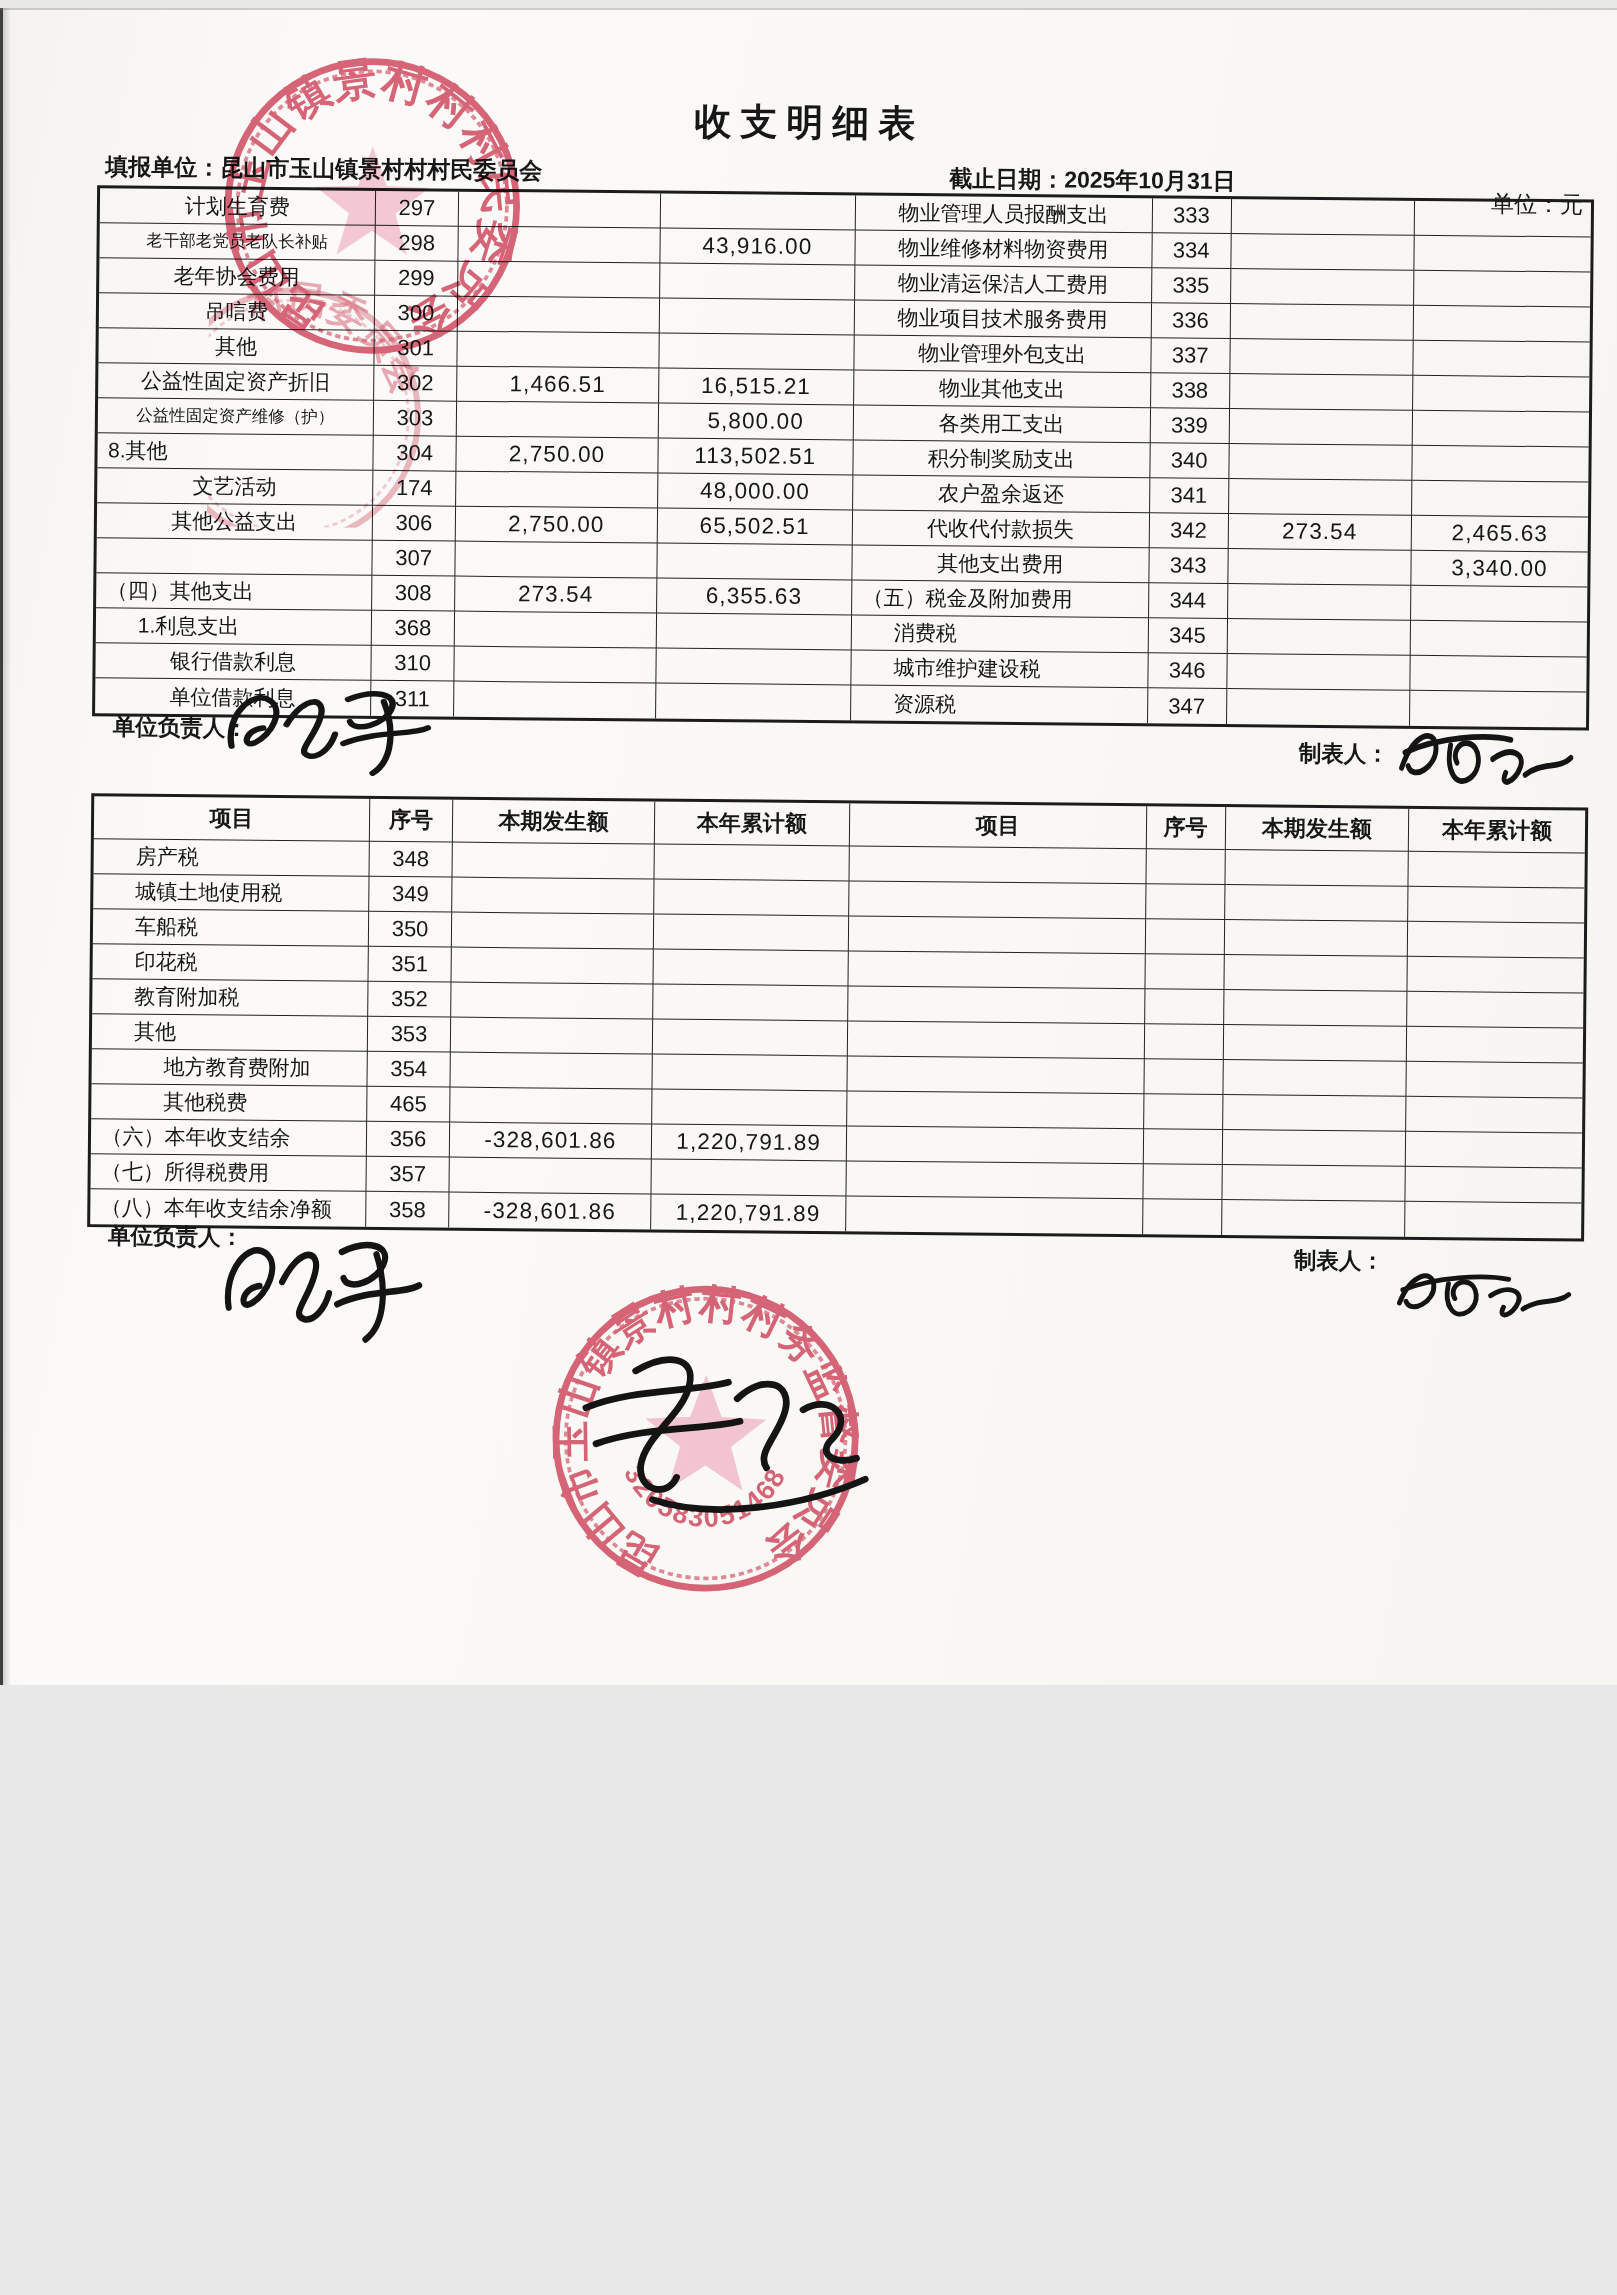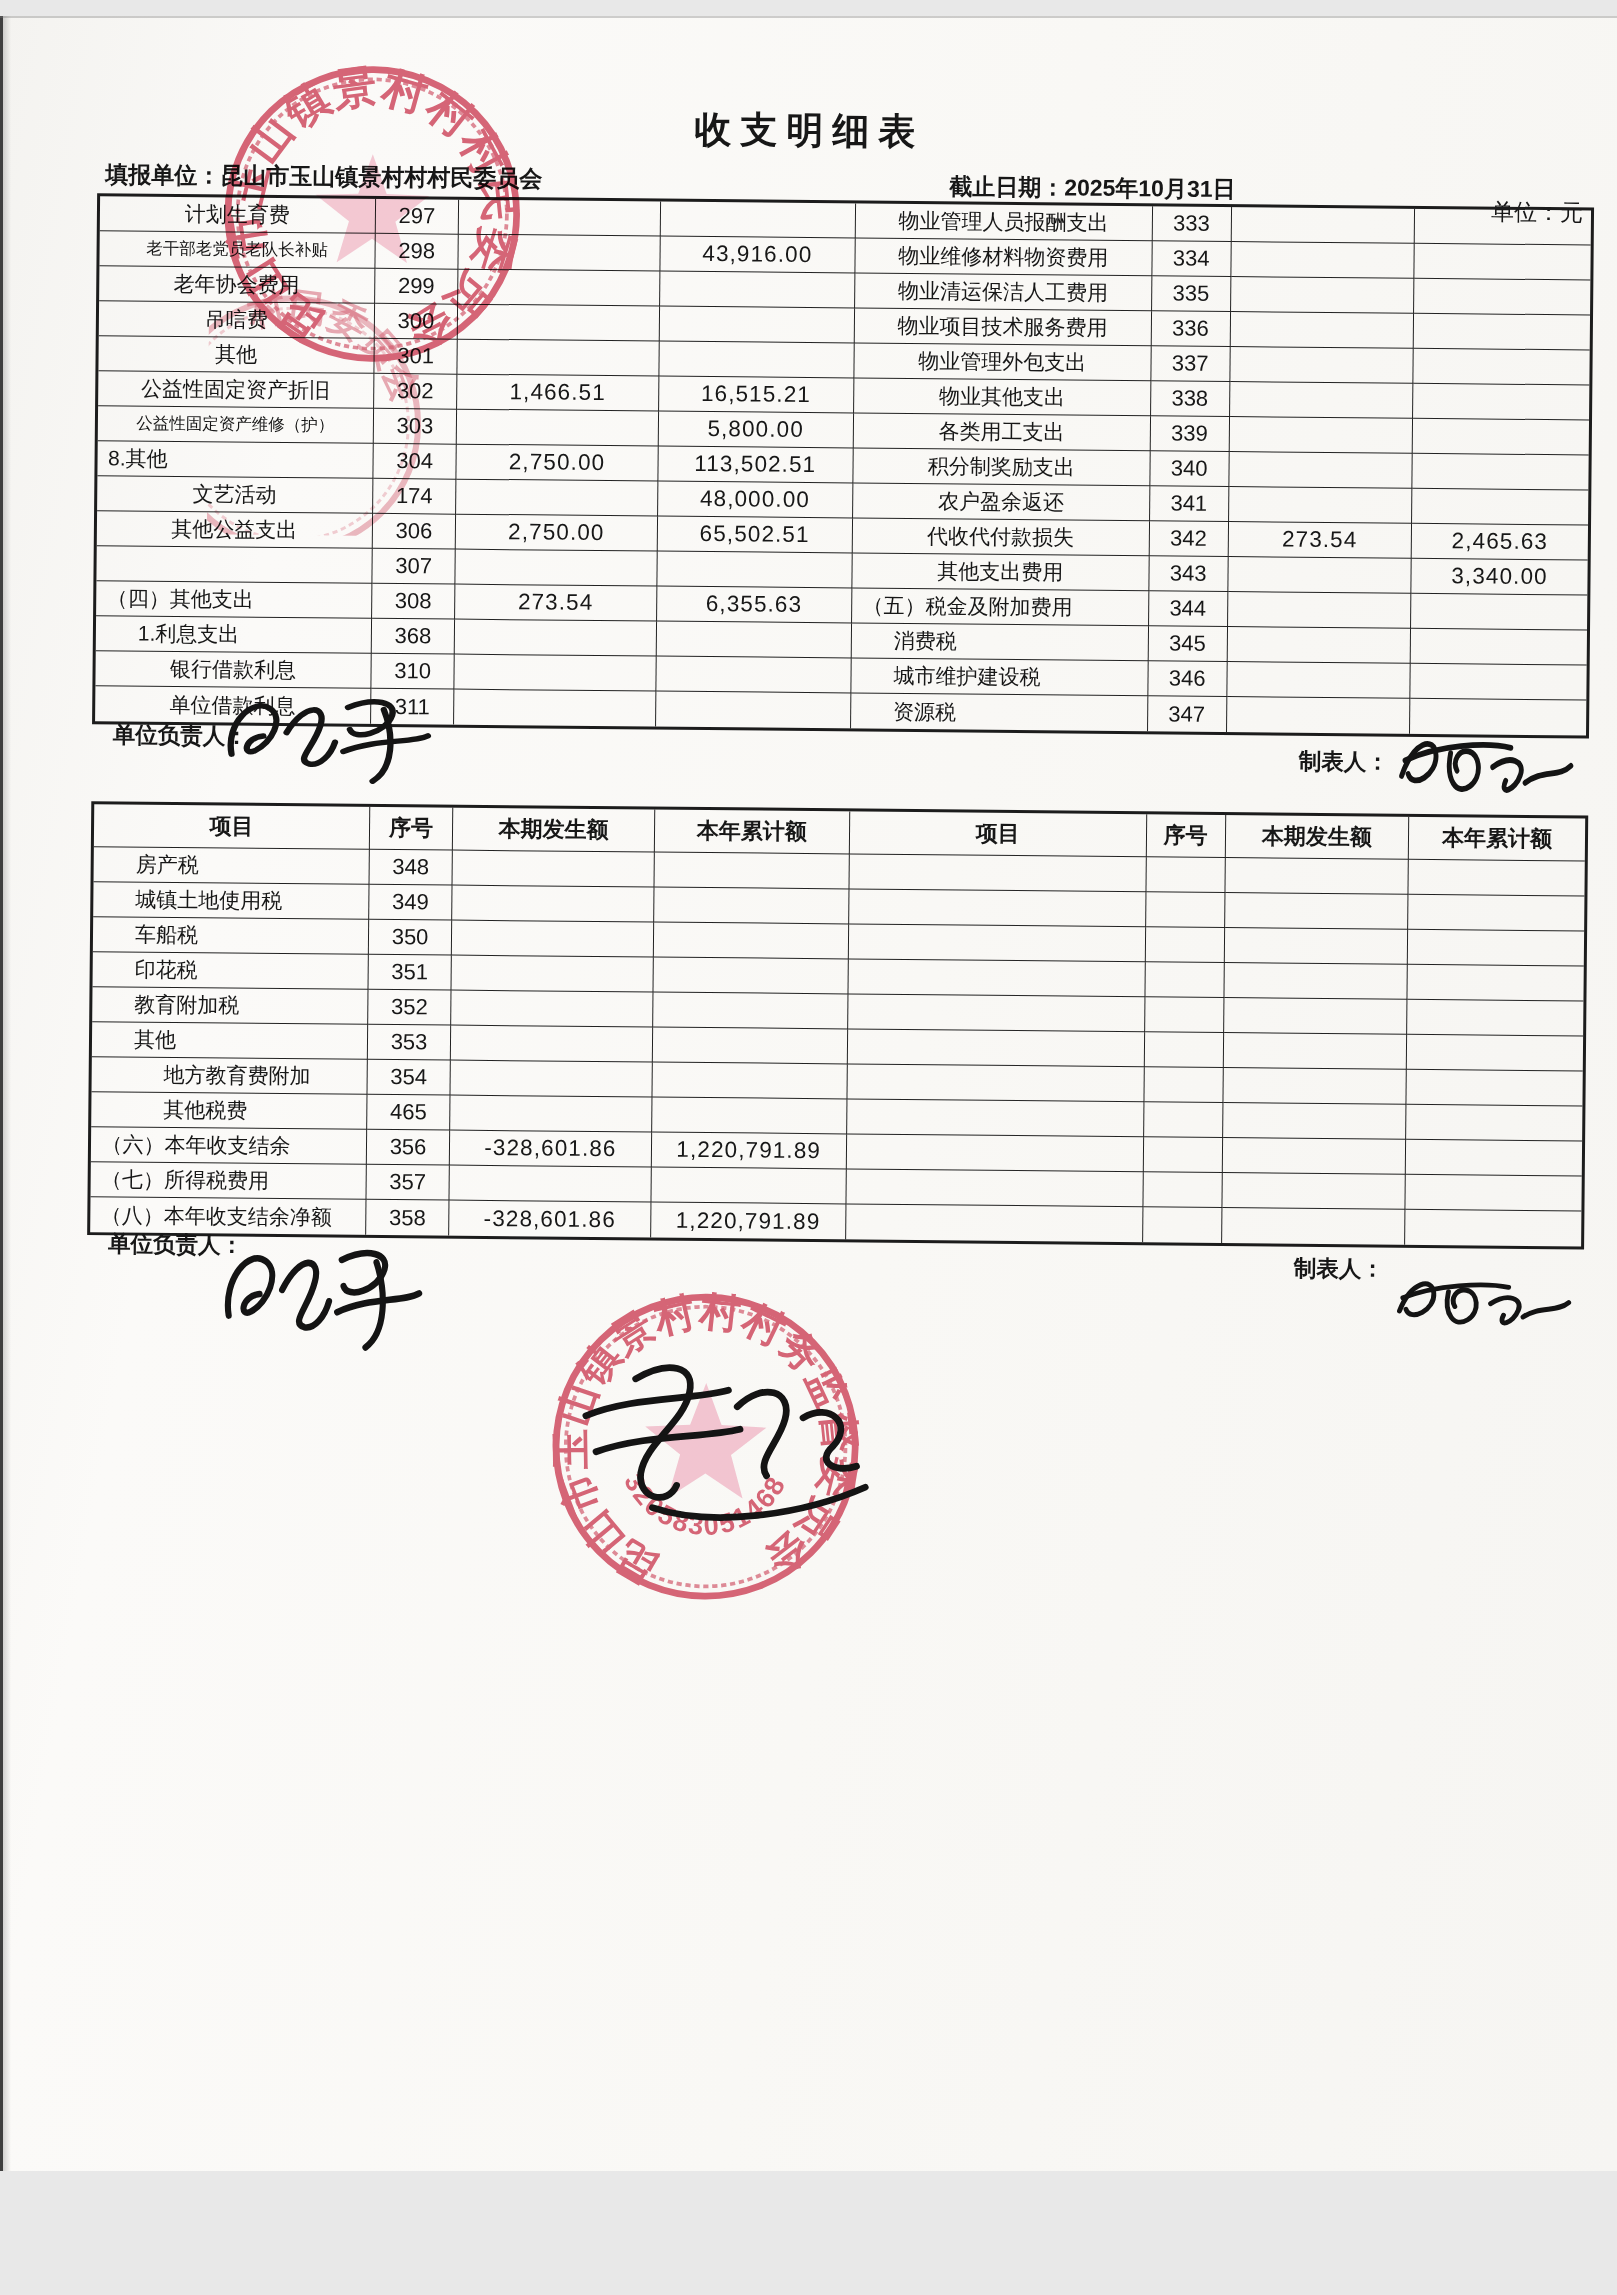--- a/index.html
+++ b/index.html
@@ -1,17 +1,17 @@
 <!DOCTYPE html>
 <html style="font-size:12px"><head>
 <meta charset="utf-8">
 <style>
   html,body{margin:0;padding:0;background:#e8e8e8;}
   .page{
-    position:relative;width:1617px;height:2155px;margin:16px auto;
+    position:relative;width:1617px;height:1677px;margin:8px auto;
     background:linear-gradient(100deg,#f4f3f0 0%,#fbfaf8 18%,#f9f8f5 55%,#f6f5f2 100%);
     overflow:hidden;font-family:"Liberation Sans","DejaVu Sans",sans-serif;color:#171717;
   }
   .scan-edge-left{position:absolute;left:0;top:0;width:3px;height:100%;background:#3f3f3f;z-index:9;}
   .scan-edge-left-soft{position:absolute;left:3px;top:0;width:7.5px;height:100%;
     background:linear-gradient(90deg,rgba(90,90,90,.25),rgba(0,0,0,0));z-index:9;}
   .scan-edge-top{position:absolute;left:0;top:0;width:100%;height:2.2px;background:rgba(120,120,120,.35);z-index:9;}
   .scan-edge-bl{position:absolute;left:0;top:2273px;width:314px;height:2.2px;background:rgba(130,140,150,.5);
     transform:rotate(1.2deg);transform-origin:left center;z-index:9;}
 

